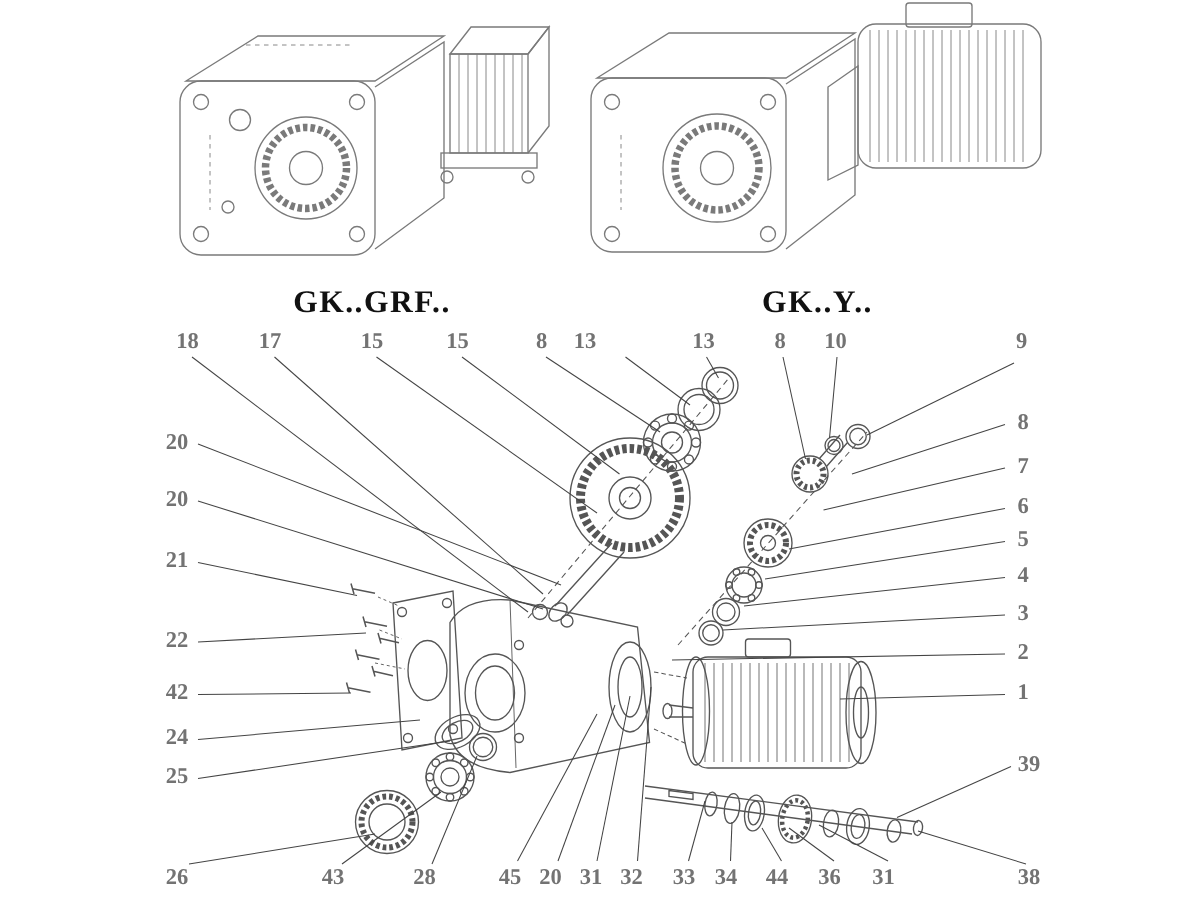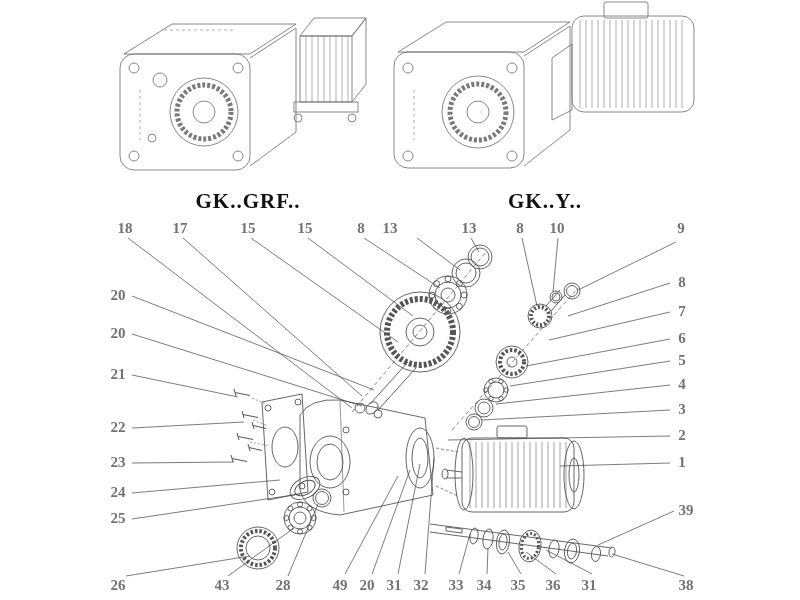--- a/index.html
+++ b/index.html
@@ -281,41 +281,41 @@
   <div class="co" style="left:390px;top:221px">13</div>
   <div class="co" style="left:469px;top:221px">13</div>
   <div class="co" style="left:520px;top:221px">8</div>
   <div class="co" style="left:557px;top:221px">10</div>
   <div class="co" style="left:681px;top:221px">9</div>
 
   <div class="co" style="left:118px;top:288px">20</div>
   <div class="co" style="left:118px;top:326px">20</div>
   <div class="co" style="left:118px;top:367px">21</div>
   <div class="co" style="left:118px;top:420px">22</div>
-  <div class="co" style="left:118px;top:455px">23</div>
+  <div class="co" style="left:118px;top:455px">42</div>
   <div class="co" style="left:118px;top:485px">24</div>
   <div class="co" style="left:118px;top:511px">25</div>
 
   <div class="co" style="left:682px;top:275px">8</div>
   <div class="co" style="left:682px;top:304px">7</div>
   <div class="co" style="left:682px;top:331px">6</div>
   <div class="co" style="left:682px;top:353px">5</div>
   <div class="co" style="left:682px;top:377px">4</div>
   <div class="co" style="left:682px;top:402px">3</div>
   <div class="co" style="left:682px;top:428px">2</div>
   <div class="co" style="left:682px;top:455px">1</div>
   <div class="co" style="left:686px;top:503px">39</div>
 
   <div class="co" style="left:118px;top:578px">26</div>
   <div class="co" style="left:222px;top:578px">43</div>
   <div class="co" style="left:283px;top:578px">28</div>
-  <div class="co" style="left:340px;top:578px">49</div>
+  <div class="co" style="left:340px;top:578px">45</div>
   <div class="co" style="left:367px;top:578px">20</div>
   <div class="co" style="left:394px;top:578px">31</div>
   <div class="co" style="left:421px;top:578px">32</div>
   <div class="co" style="left:456px;top:578px">33</div>
   <div class="co" style="left:484px;top:578px">34</div>
-  <div class="co" style="left:518px;top:578px">35</div>
+  <div class="co" style="left:518px;top:578px">44</div>
   <div class="co" style="left:553px;top:578px">36</div>
   <div class="co" style="left:589px;top:578px">31</div>
   <div class="co" style="left:686px;top:578px">38</div>
 
 </div>
 
 </body></html>

